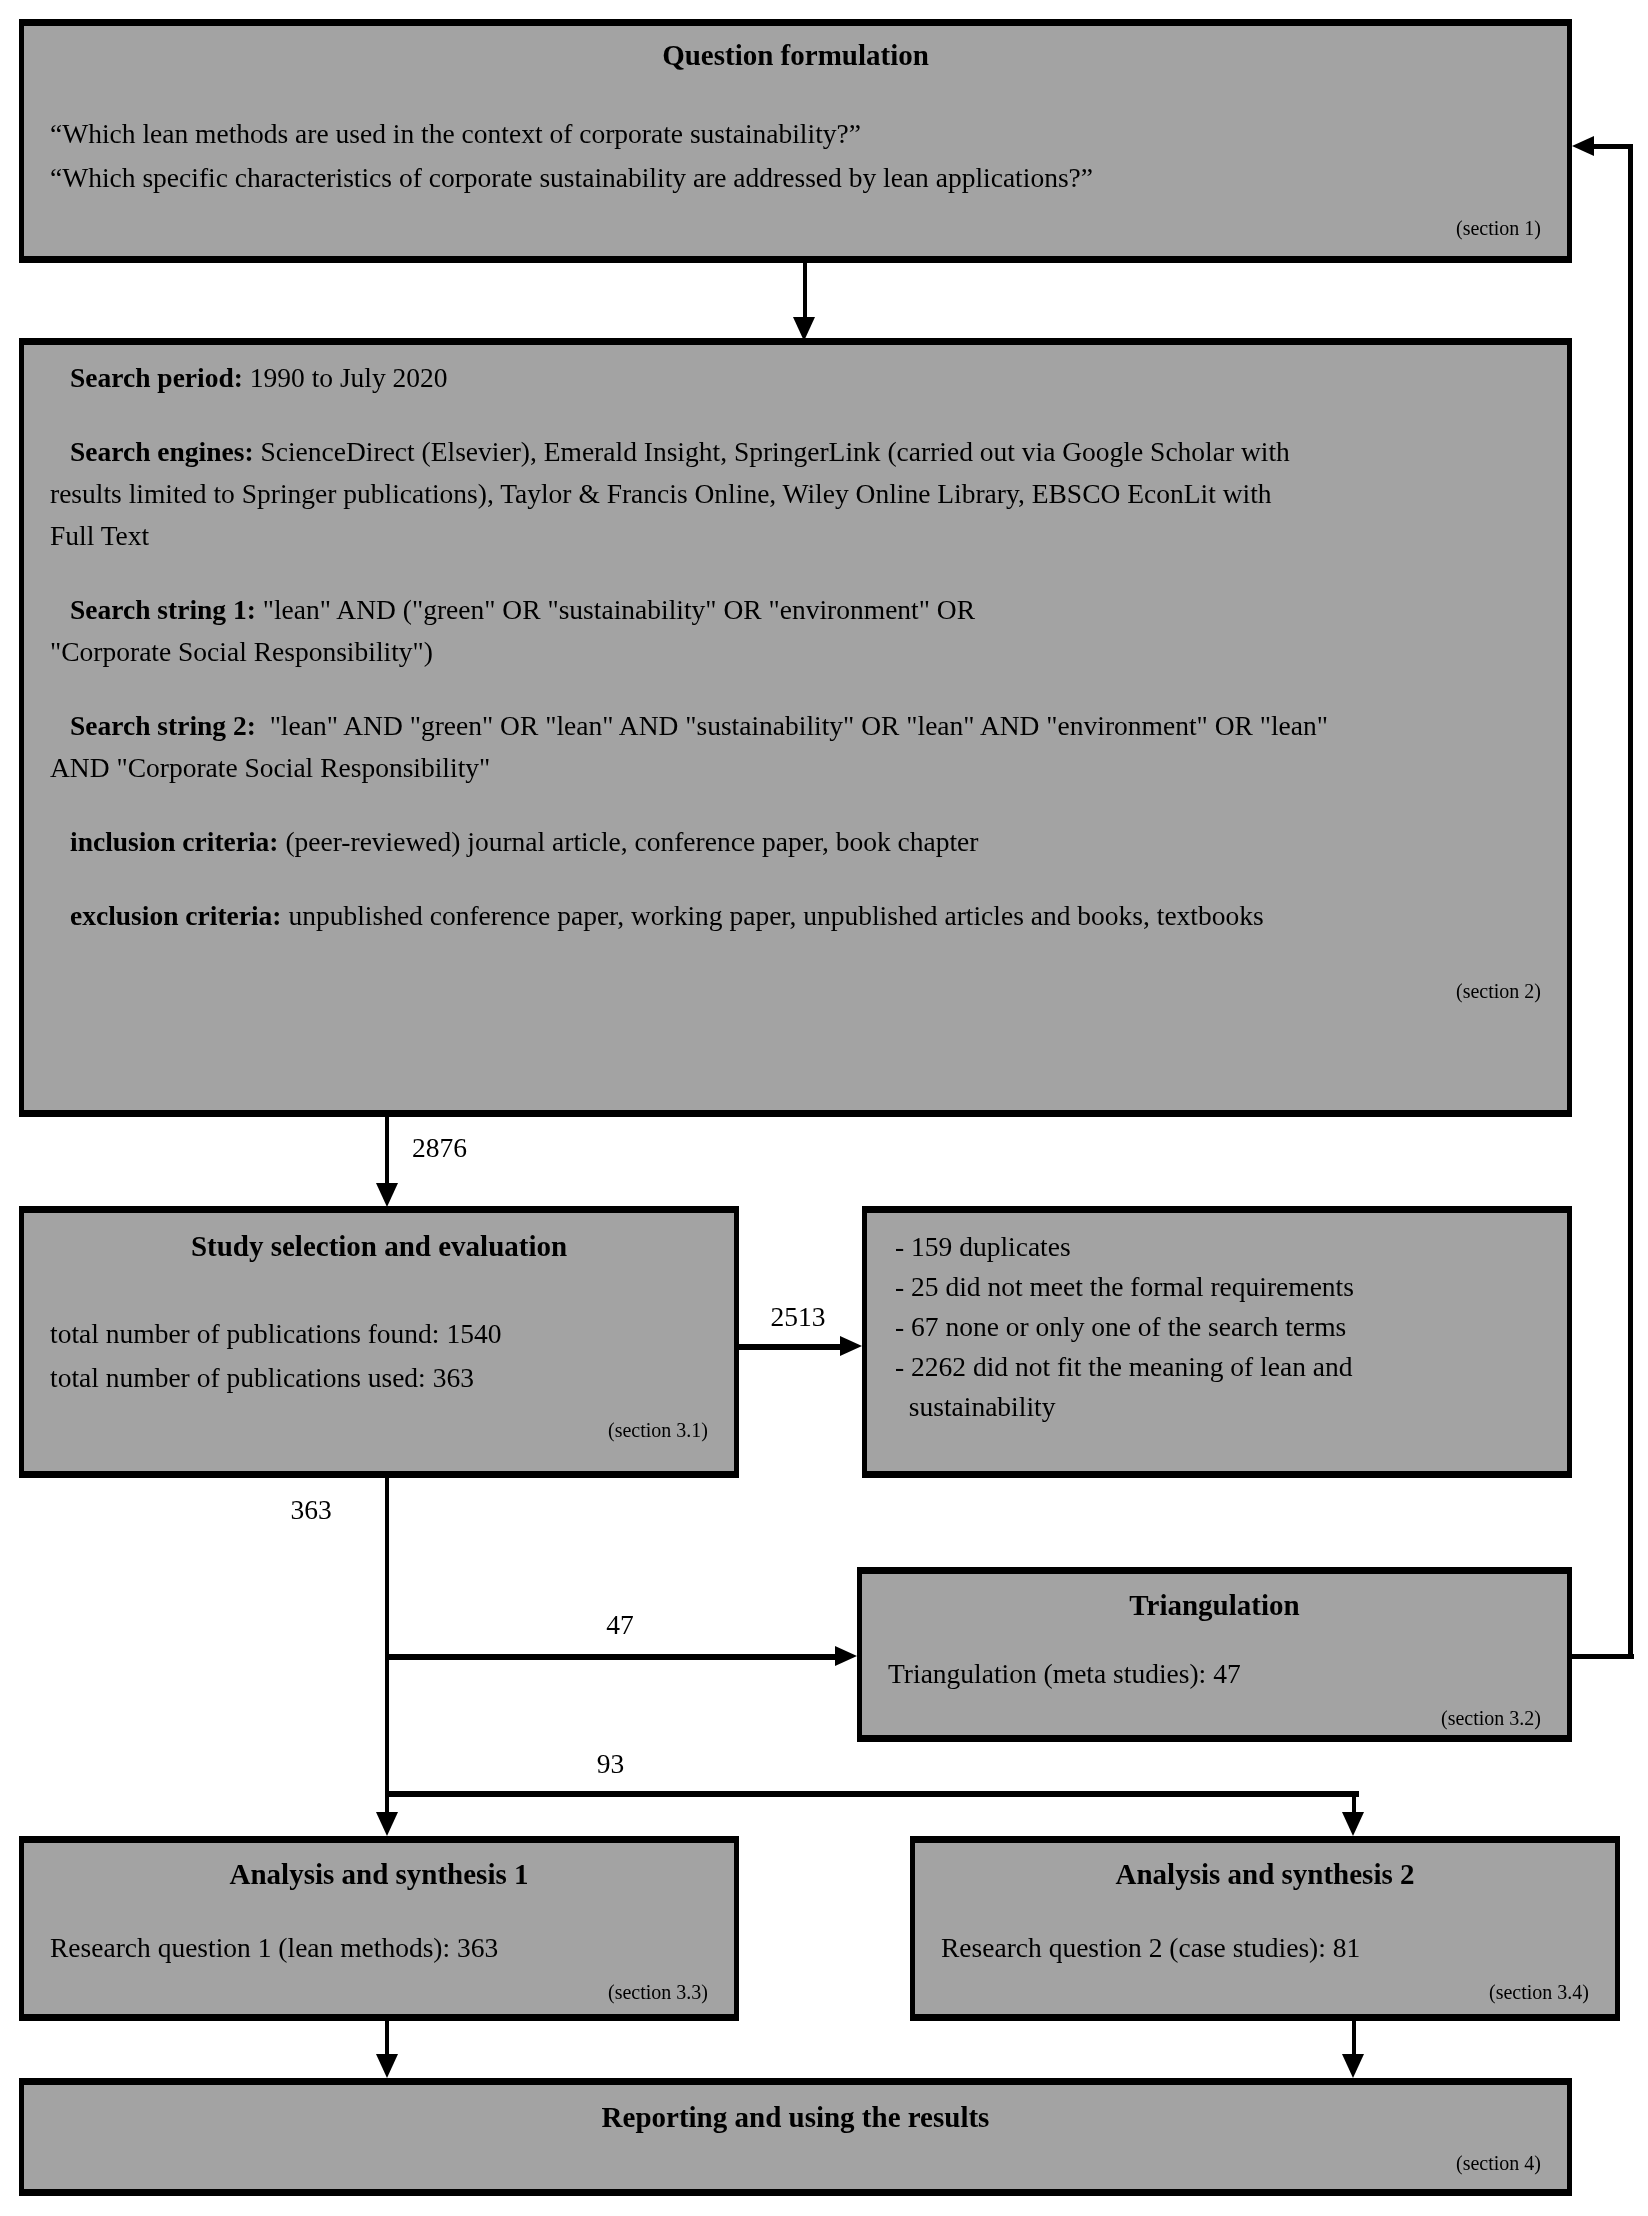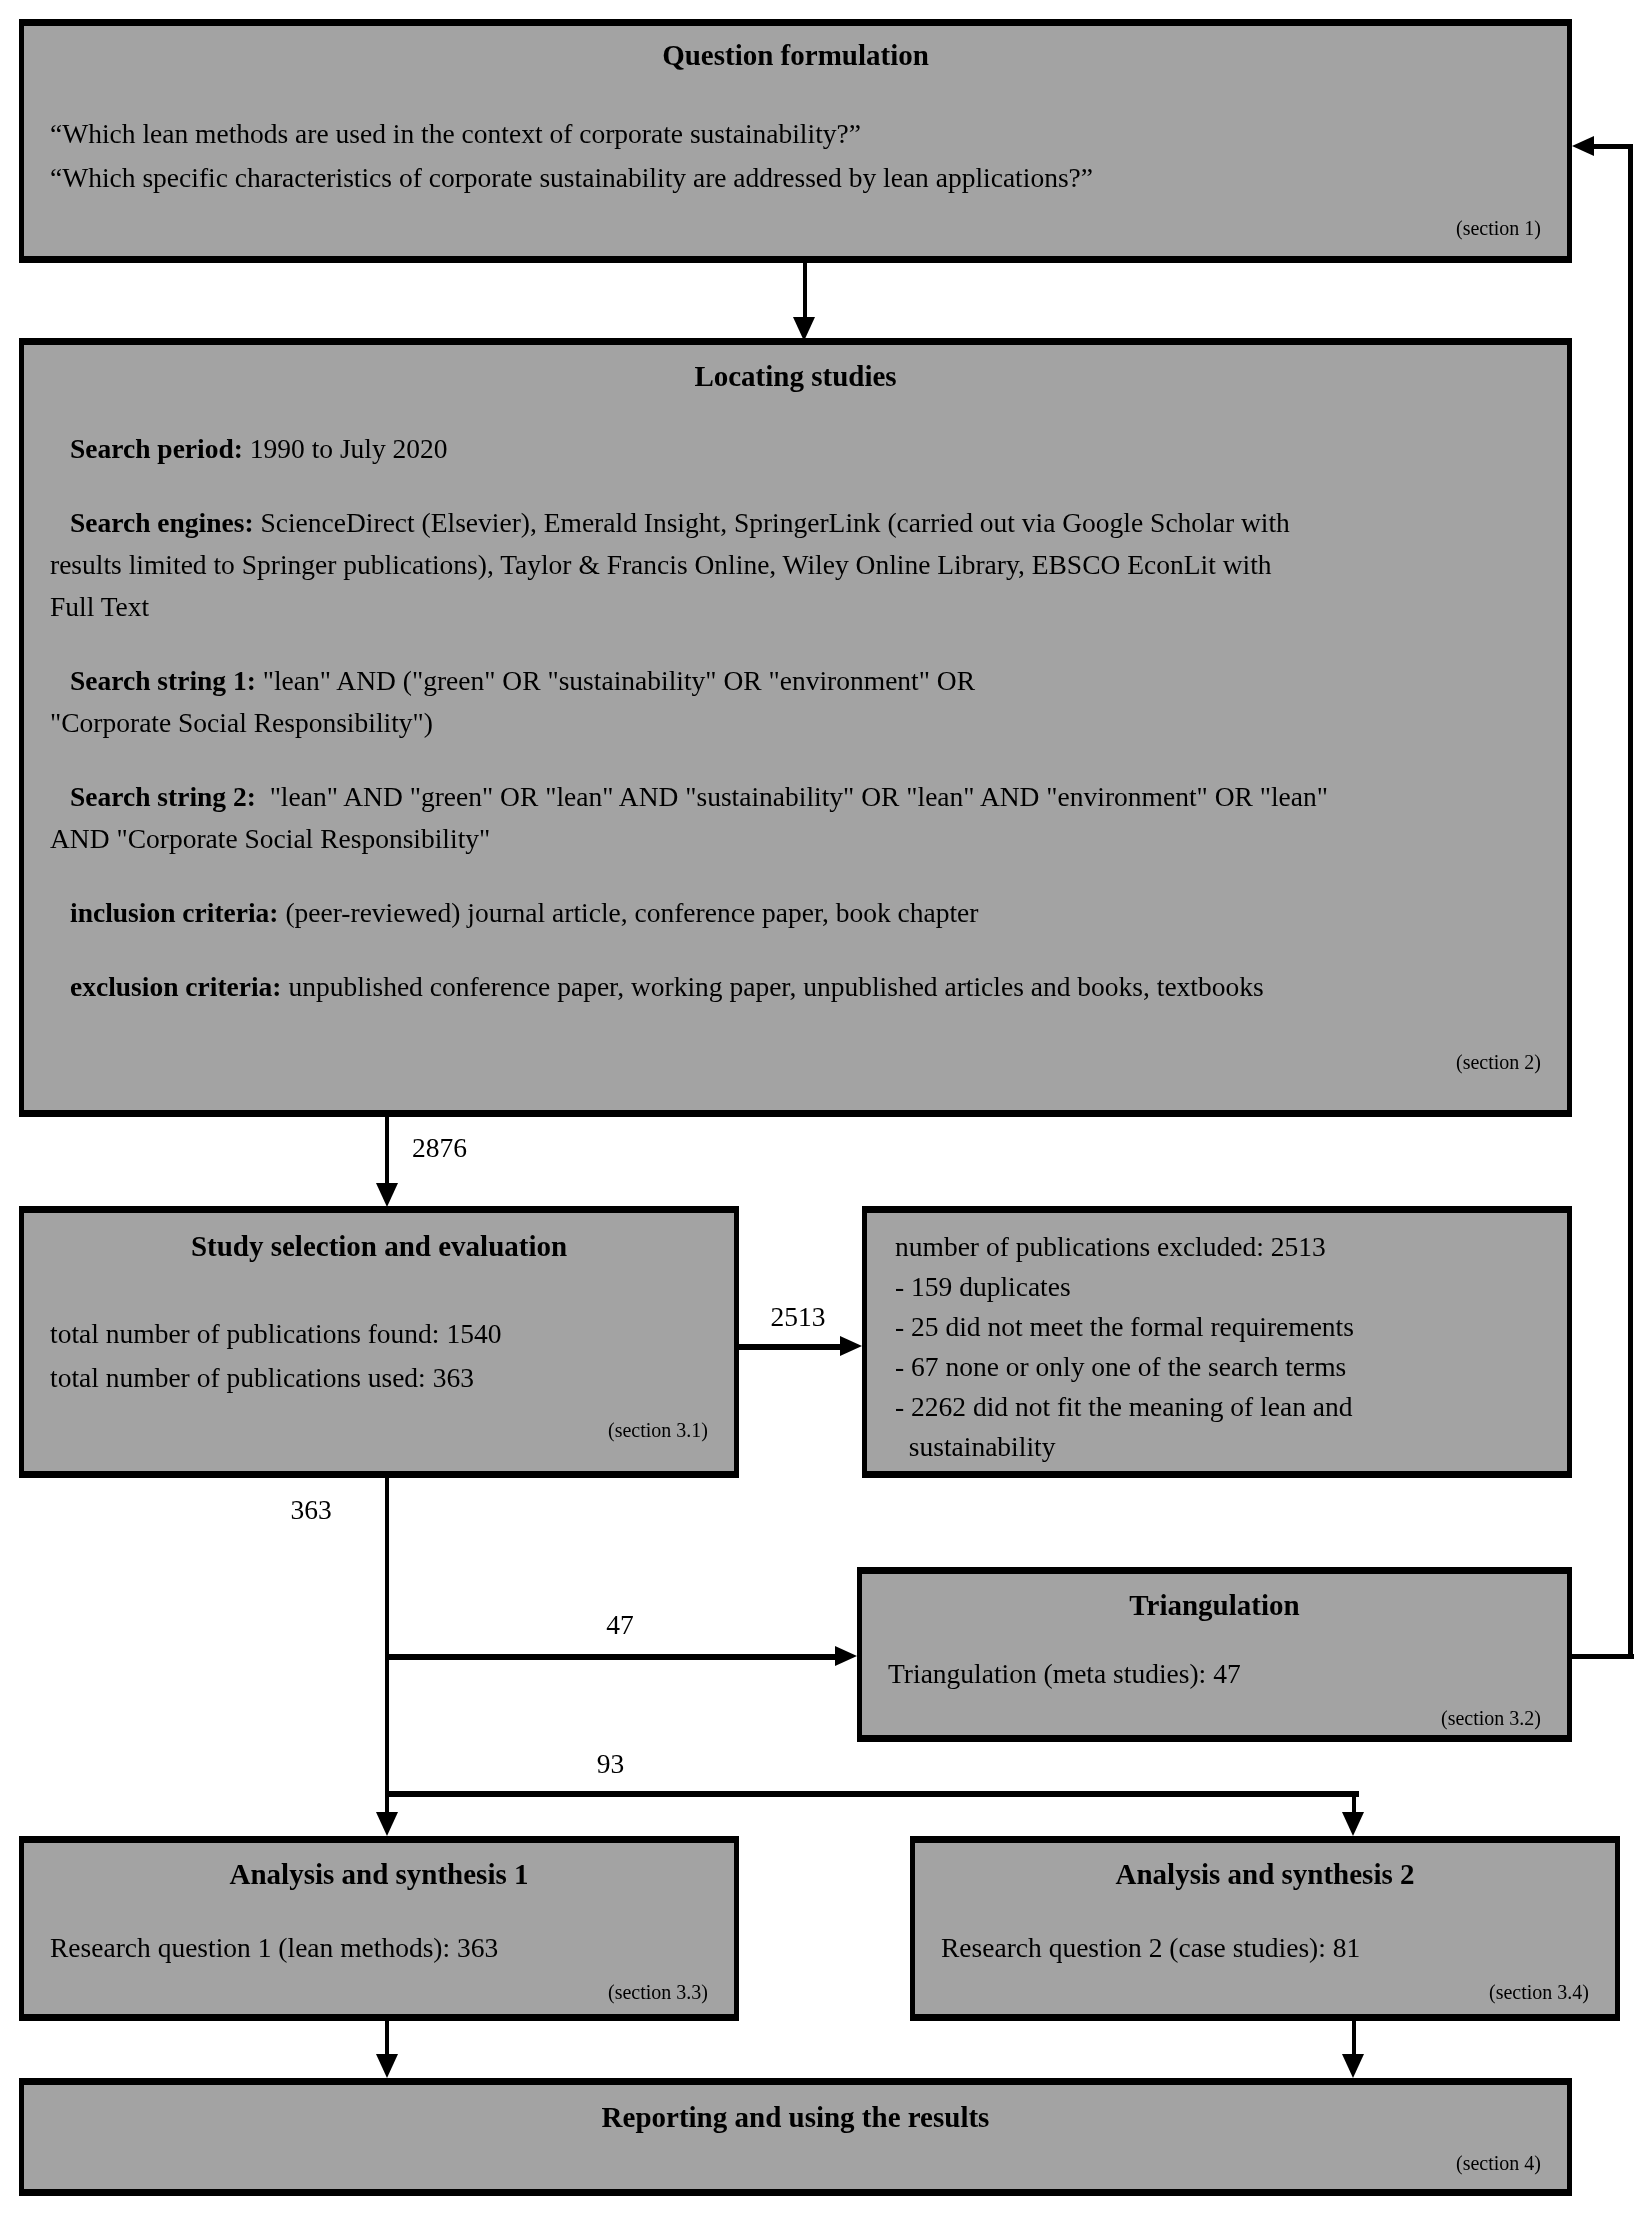--- a/index.html
+++ b/index.html
@@ -66,21 +66,20 @@
 
   <div class="line" style="left:803px;top:263px;width:3.8px;height:54px;"></div>
   <div class="ah-down" style="left:793px;top:317px;"></div>
 
   <div class="ah-left" style="left:1572px;top:136px;"></div>
   <div class="line" style="left:1593px;top:144px;width:40px;height:4.7px;"></div>
   <div class="line" style="left:1628px;top:144px;width:4.7px;height:1515px;"></div>
   <div class="line" style="left:1572px;top:1654px;width:62px;height:4.7px;"></div>
 
   <div class="box" id="box-locating">
-    <div class="title">Locating studies</div>
     <div class="txt para"><span class="b">Search period:</span><span> 1990 to July 2020</span></div>
     <div class="txt para"><span class="b">Search engines:</span><span> ScienceDirect (Elsevier), Emerald Insight, SpringerLink (carried out via Google Scholar with
 results limited to Springer publications), Taylor &amp; Francis Online, Wiley Online Library, EBSCO EconLit with
 Full Text</span></div>
     <div class="txt para"><span class="b">Search string 1:</span><span> "lean" AND ("green" OR "sustainability" OR "environment" OR
 "Corporate Social Responsibility")</span></div>
     <div class="txt para"><span class="b">Search string 2:</span><span>  "lean" AND "green" OR "lean" AND "sustainability" OR "lean" AND "environment" OR "lean"
 AND "Corporate Social Responsibility"</span></div>
     <div class="txt para"><span class="b">inclusion criteria:</span><span> (peer-reviewed) journal article, conference paper, book chapter</span></div>
     <div class="txt para"><span class="b">exclusion criteria:</span><span> unpublished conference paper, working paper, unpublished articles and books, textbooks</span></div>
@@ -96,21 +95,20 @@
     <div class="txt">total number of publications found: 1540</div>
     <div class="txt">total number of publications used: 363</div>
     <div class="section">(section 3.1)</div>
   </div>
 
   <div class="line" style="left:739px;top:1344px;width:101px;height:5.7px;"></div>
   <div class="ah-right" style="left:840px;top:1336px;"></div>
   <div class="edge-label center" style="left:741px;top:1301px;width:114px;">2513</div>
 
   <div class="box" id="box-excluded">
-    <div class="txt">number of publications excluded: 2513</div>
     <div class="txt">- 159 duplicates</div>
     <div class="txt">- 25 did not meet the formal requirements</div>
     <div class="txt">- 67 none or only one of the search terms</div>
     <div class="txt">- 2262 did not fit the meaning of lean and</div>
     <div class="txt">  sustainability</div>
   </div>
 
   <div class="line" style="left:385px;top:1478px;width:3.8px;height:316px;"></div>
   <div class="edge-label" style="left:272px;top:1494px;width:78px;text-align:center;">363</div>
 

